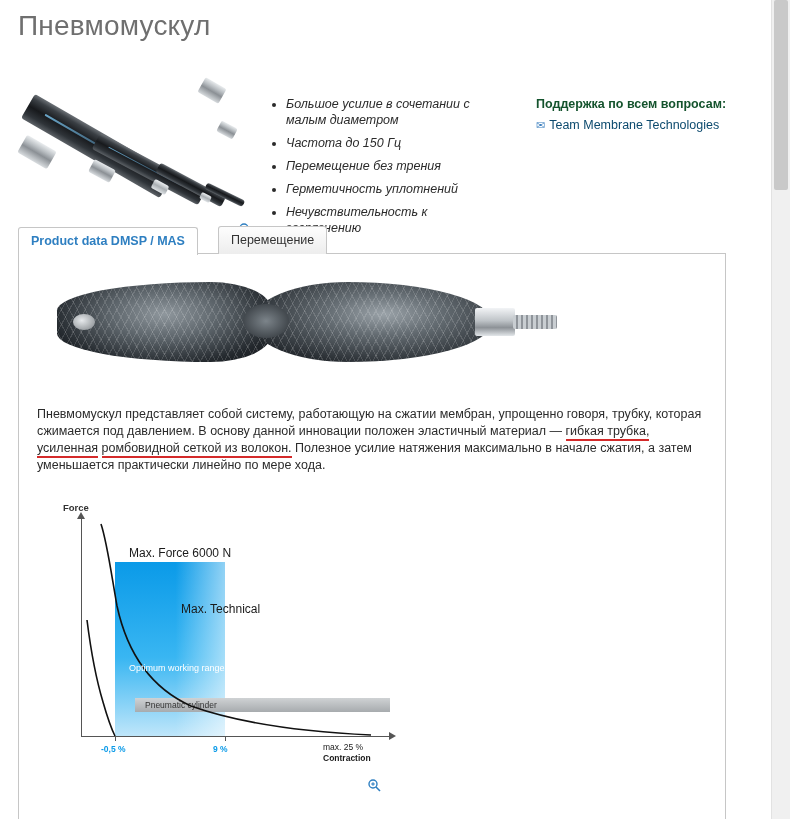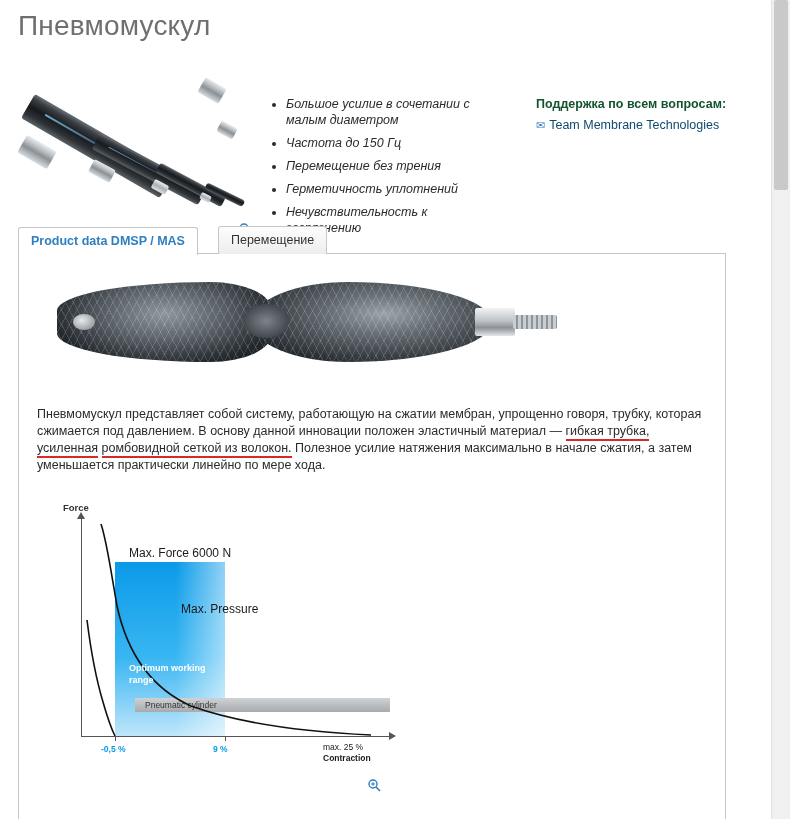--- a/index.html
+++ b/index.html
@@ -163,21 +163,21 @@
     background:linear-gradient(to right,rgba(255,255,255,0) 55%,rgba(255,255,255,.55) 100%);
   }
   .cyl{
     position:absolute;left:74px;top:196px;width:255px;height:14px;
     background:linear-gradient(to bottom,#cfd2d4,#a7abae);
     margin-left:20px;
   }
   .cyl span{position:absolute;left:10px;top:2px;font-size:8.5px;color:#333;}
   .curve{position:absolute;left:0;top:0;}
   .opt{
-    position:absolute;left:88px;top:160px;width:96px;color:#fff;font-weight:bold;font-size:9px;line-height:12px;
+    position:absolute;left:88px;top:160px;width:96px;color:#fff;font-weight:normal;font-size:9px;line-height:12px;
   }
   .ann{position:absolute;font-size:12px;color:#1a1a1a;}
   .tick{position:absolute;width:1px;height:5px;background:#555;top:234px;}
   .tlbl{position:absolute;top:242px;font-size:8.5px;font-weight:bold;color:#0a9ae8;}
   .contr{position:absolute;left:282px;top:240px;font-size:8.5px;color:#1a1a1a;line-height:11px;}
   .contr b{font-weight:bold;}
   .magnify2{position:absolute;left:326px;top:276px;color:#2e7fc1;font-size:12px;}
 </style>
 </head>
 <body>
@@ -278,21 +278,21 @@
         <div class="cyl">
           <span>Pneumatic cylinder</span>
         </div>
 
         <svg class="curve" width="380" height="290">
           <path d="M60,22 C66,40 70,70 76,104 C86,150 110,186 150,204 C200,222 265,230 330,233" fill="none" stroke="#111" stroke-width="1.6"></path>
           <path d="M46,118 C50,150 56,180 62,200 C66,214 70,226 74,234" fill="none" stroke="#111" stroke-width="1.6"></path>
         </svg>
 
         <div class="ann" style="left:88px;top:44px;">Max. Force 6000 N</div>
-        <div class="ann" style="left:140px;top:100px;">Max. Pressure</div>
+        <div class="ann" style="left:140px;top:100px;">Max. Technical</div>
         <div class="opt">Optimum working range</div>
 
         <div class="tick" style="left:74px;"></div>
         <div class="tick" style="left:184px;"></div>
         <div class="tlbl" style="left:60px;text-align:center;">-0,5 %</div>
         <div class="tlbl" style="left:172px;">9 %</div>
 
         <div class="contr">max. 25 %<br><b>Contraction</b></div>
 
         <span class="magnify2">

